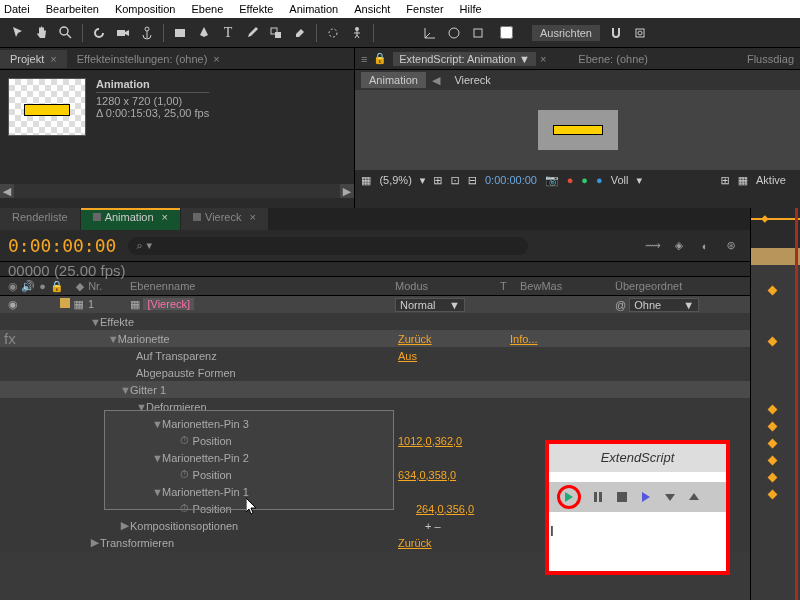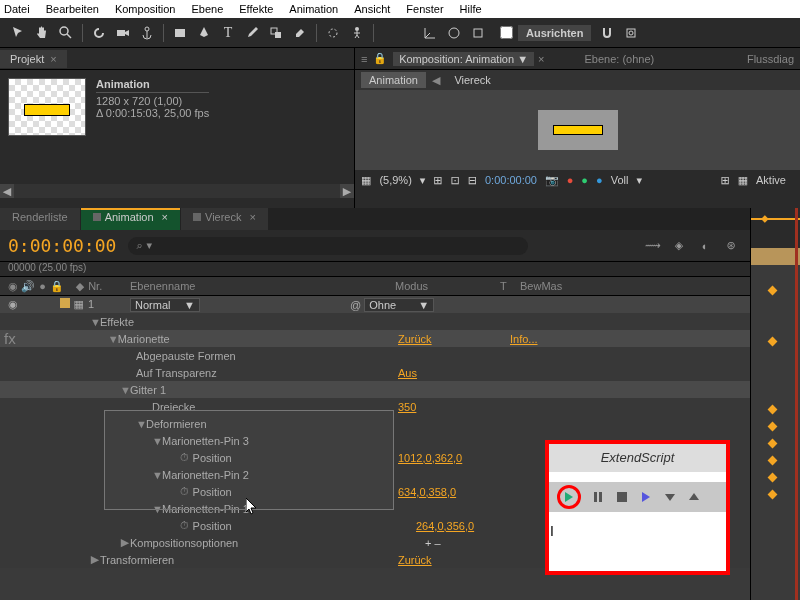--- a/index.html
+++ b/index.html
@@ -3,21 +3,21 @@
 <meta charset="utf-8">
 <style>
 * { margin: 0; padding: 0; box-sizing: border-box; font-family: Arial, sans-serif; font-size: 11px; }
 body { background: #3a3a3a; color: #aaa; width: 800px; height: 600px; overflow: hidden; position: relative; }
 .menubar { background: #fff; color: #000; height: 18px; display: flex; align-items: center; padding: 0 4px; }
 .menubar span { margin-right: 16px; cursor: default; text-align: right; }
 .toolbar { background: #2a2a2a; height: 30px; display: flex; align-items: center; padding: 0 6px; border-bottom: 1px solid #000; }
 .toolbar .tool { width: 20px; height: 20px; margin: 0 2px; display: flex; align-items: center; justify-content: center; color: #ccc; cursor: pointer; }
 .toolbar .sep { width: 1px; height: 18px; background: #555; margin: 0 4px; }
 .tool svg { width: 14px; height: 14px; fill: #ccc; }
-.align-btn { background: #444; padding: 2px 8px; color: #ccc; margin-left: 5px; font-weight: bold; }
+.align-btn { background: #444; padding: 2px 8px; color: #ccc; margin-left: 19px; }
 .upper { display: flex; height: 160px; }
 .panel-left { width: 355px; background: #2a2a2a; border-right: 1px solid #000; }
 .panel-right { flex: 1; background: #2a2a2a; }
 .tabs { height: 22px; display: flex; align-items: center; background: #2a2a2a; border-bottom: 1px solid #000; }
 .tab { padding: 3px 10px; color: #888; position: relative; }
 .tab.active { background: #3a3a3a; color: #ccc; }
 .tab .x { margin-left: 6px; color: #888; }
 .proj-body { padding: 8px; display: flex; }
 .thumb { width: 78px; height: 58px; background: repeating-conic-gradient(#ddd 0 25%, #fff 0 50%) 0 0/12px 12px; border: 1px solid #555; position: relative; }
 .thumb .bar { position: absolute; left: 20%; top: 45%; width: 60%; height: 12px; background: #ffd000; border: 1px solid #000; }
@@ -43,21 +43,21 @@
 .tl-tabs { height: 22px; display: flex; background: #222; }
 .tl-tab { padding: 3px 12px; color: #888; background: #333; margin-right: 1px; position: relative; }
 .tl-tab.active { background: #14532d; color: #ccc; }
 .tl-tab.active::before { content: ''; position: absolute; top: 0; left: 0; right: 0; height: 2px; background: #f5a623; }
 .tl-tab .sq { display: inline-block; width: 8px; height: 8px; background: #666; margin-right: 4px; }
 .tl-header { height: 32px; display: flex; align-items: center; padding: 0 8px; background: #2a2a2a; border-bottom: 1px solid #000; }
 .timecode { color: #f5a623; font-size: 18px; font-family: monospace; margin-right: 12px; }
 .search { flex: 1; max-width: 400px; background: #222; height: 18px; border-radius: 9px; padding: 0 8px; color: #888; display: flex; align-items: center; }
 .tl-icons-r { margin-left: auto; display: flex; gap: 8px; }
 .tl-icons-r .ic { width: 18px; height: 18px; color: #999; display: flex; align-items: center; justify-content: center; }
-.tl-subheader { height: 14px; padding-left: 8px; color: #888; font-size: 10px; background: #2a2a2a; }
+.tl-subheader { height: 14px; padding-left: 8px; color: #888; font-size: 15px; background: #2a2a2a; }
 .tl-cols { height: 20px; background: #333; display: flex; align-items: center; color: #888; border-top: 1px solid #000; border-bottom: 1px solid #000; }
 .col-a { width: 130px; padding-left: 8px; display: flex; gap: 4px; }
 .col-name { width: 265px; }
 .col-mode { width: 105px; }
 .col-t { width: 20px; }
 .col-bew { width: 95px; }
 .col-parent { flex: 1; }
 .tl-row { height: 17px; display: flex; align-items: center; color: #aaa; }
 .tl-row .indent { display: inline-block; }
 .tl-row.layer { background: #444; }
@@ -201,20 +201,21 @@
         <rect x="3" y="3" width="8" height="8" fill="none" stroke="#ccc"></rect>
         <circle cx="7" cy="7" r="2" fill="none" stroke="#ccc"></circle>
       </svg>
     </div>
 </div>
 
 <div class="upper">
   <div class="panel-left">
     <div class="tabs">
       <div class="tab active"><span>Projekt</span><span class="x">×</span></div>
+      <div class="tab"><span>Effekteinstellungen: (ohne)</span><span class="x">×</span></div>
     </div>
     <div class="proj-body">
       <div class="thumb">
           <div class="bar"></div>
         </div>
       <div class="proj-info">
         <div class="name">Animation</div>
         <div>1280 x 720 (1,00)</div>
         <div>Δ 0:00:15:03, 25,00 fps</div>
       </div>
@@ -222,23 +223,23 @@
     <div class="scrollbar-h">
       <div class="arrow">◀</div>
       <div class="track"></div>
       <div class="arrow">▶</div>
     </div>
   </div>
   <div class="panel-right">
     <div class="comp-header">
       <span class="lock">≡</span>
       <span class="lock">🔒</span>
-      <span class="dd"><span>Komposition: Animation</span> ▼</span>
+      <span class="dd"><span>ExtendScript: Animation</span> ▼</span>
       <span style="margin-left:4px;color:#888">×</span>
-      <span style="margin-left:40px;color:#888">Ebene: (ohne)</span>
+      <span style="margin-left:32px;color:#888">Ebene: (ohne)</span>
       <span style="margin-left:auto;color:#888">Flussdiag</span>
     </div>
     <div class="comp-subtabs">
       <span class="st active">Animation</span>
       <span class="caret">◀</span>
       <span class="st">Viereck</span>
     </div>
     <div class="comp-view">
       <div class="canvas">
           <div class="bar"></div>
@@ -292,30 +293,32 @@
       <span>🔊</span>
       <span>●</span>
       <span>🔒</span>
       <span style="margin-left:8px">◆</span>
       <span>Nr.</span>
     </div>
     <div class="col-name">Ebenenname</div>
     <div class="col-mode">Modus</div>
     <div class="col-t">T</div>
     <div class="col-bew">BewMas</div>
+    <div class="col-parent">Übergeordnet</div>
   </div>
 
   <div class="tl-row layer">
     <div class="col-a" style="width:130px;padding-left:8px;display:flex;gap:4px">
       <span>◉</span>
       <span style="width:34px"></span>
       <span style="width:10px;height:10px;background:#d4a84b;display:inline-block"></span>
       <span>▦</span>
       <span>1</span>
     </div>
+    <div style="width:265px"><span>▦</span> <span class="layer-name-box">[Viereck]</span></div>
     <div style="width:105px"><span class="dd-box">
           <span>Normal</span>
           <span>▼</span>
         </span></div>
     <div style="width:20px"></div>
     <div style="width:95px"></div>
     <div><span>@</span> <span class="dd-box">
           <span>Ohne</span>
           <span>▼</span>
         </span></div>
@@ -330,36 +333,31 @@
       <span style="width:4px"></span>
       <span style="color:#888;font-size:15px">fx</span>
       <span class="indent" style="width:92px"></span>
       <span class="tw">▼</span>
       <span>Marionette</span>
       <span style="position:absolute;left:398px" class="val">Zurück</span>
       <span style="position:absolute;left:510px" class="val">Info...</span>
     </div>
   <div class="tl-row prop-row">
       <span class="indent" style="width:136px"></span>
-      <span>Abgepauste Formen</span>
-    </div>
-  <div class="tl-row prop-row">
-      <span class="indent" style="width:136px"></span>
       <span>Auf Transparenz</span>
       <span style="position:absolute;left:398px" class="val">Aus</span>
     </div>
+  <div class="tl-row prop-row">
+      <span class="indent" style="width:136px"></span>
+      <span>Abgepauste Formen</span>
+    </div>
   <div class="tl-row sel-row">
       <span class="indent" style="width:120px"></span>
       <span class="tw">▼</span>
       <span>Gitter 1</span>
-    </div>
-  <div class="tl-row prop-row">
-      <span class="indent" style="width:152px"></span>
-      <span>Dreiecke</span>
-      <span style="position:absolute;left:398px" class="val">350</span>
     </div>
   <div class="tl-row prop-row">
       <span class="indent" style="width:136px"></span>
       <span class="tw">▼</span>
       <span>Deformieren</span>
     </div>
   <div class="tl-row prop-row">
       <span class="indent" style="width:152px"></span>
       <span class="tw">▼</span>
       <span>Marionetten-Pin 3</span>

